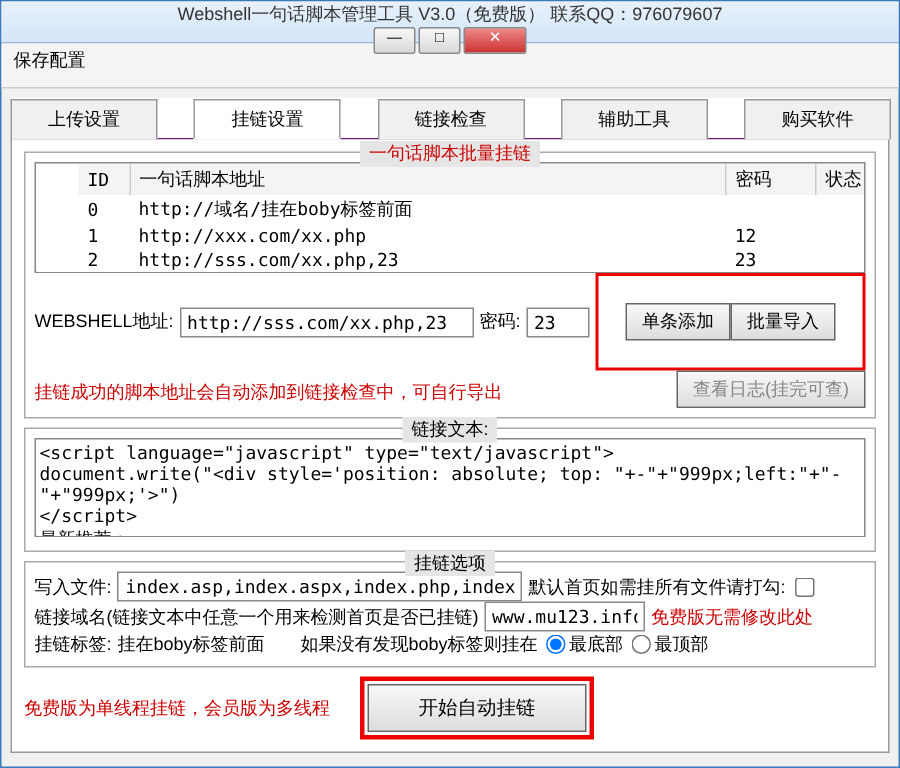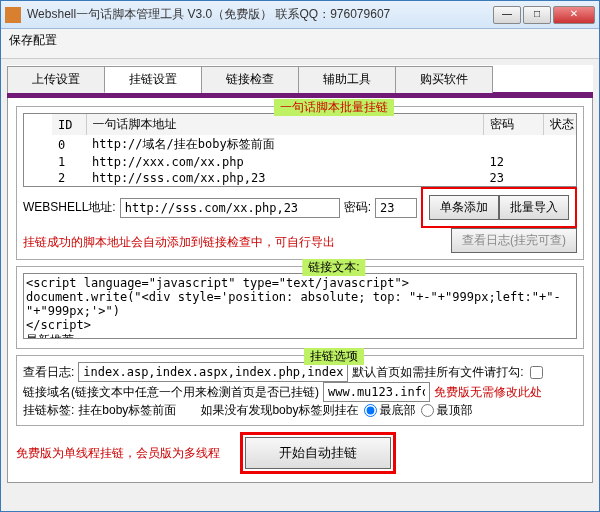--- a/index.html
+++ b/index.html
@@ -1,41 +1,41 @@
 <!DOCTYPE html>
 <html><head>
 <meta charset="utf-8">
 <style>
 * { box-sizing: border-box; margin: 0; padding: 0; }
 body { font-family: "Microsoft YaHei", SimSun, sans-serif; font-size: 12px; background: #fff; }
 .window { width: 600px; height: 512px; border: 1px solid #3a7ab8; background: #f0f0f0; position: relative; }
-.titlebar { height: 28px; background: linear-gradient(#e8f1fb, #d4e6f8); border-bottom: 1px solid #a0b8d8; display: flex; align-items: center; padding: 0 4px; }
+.titlebar { height: 28px; background: linear-gradient(#e8f1fb, #d4e6f8); border-bottom: 1px solid #a0b8d8; display: flex; align-items: center; padding: 0 4px; flex-direction: column; }
 .titlebar-icon { width: 16px; height: 16px; background: #d98030; margin-right: 6px; }
 .titlebar-text { flex: 1; font-size: 12px; color: #333; }
 .winbtns { display: flex; gap: 2px; }
 .winbtn { width: 28px; height: 18px; border: 1px solid #888; background: linear-gradient(#f8f8f8, #d8d8d8); text-align: center; line-height: 14px; font-size: 10px; border-radius: 2px; }
 .winbtn.close { background: linear-gradient(#e88, #c33); color: #fff; width: 42px; }
 .menubar { height: 30px; background: #f4f4f4; border-bottom: 1px solid #ccc; padding: 0 8px; line-height: 22px; }
 .content { padding: 6px; }
-.tabs { display: flex; border-bottom: 6px solid #701a75; background: #fff; }
+.tabs { display: flex; border-bottom: 1px solid #701a75; background: #fff; justify-content: space-between; }
 .tab { padding: 4px 24px; border: 1px solid #999; border-bottom: none; background: #f0f0f0; margin-right: -1px; position: relative; top: 1px; }
 .tab.active { background: #fff; border-bottom: 1px solid #fff; }
 .tabpanel { border: 1px solid #999; border-top: none; background: #fff; padding: 8px; }
 .group { border: 1px solid #aaa; padding: 6px; margin-bottom: 6px; position: relative; }
-.group-title { position: absolute; top: -8px; left: 50%; transform: translateX(-50%); background: #bef264; padding: 0 6px; color: #c00; font-weight: normal; margin-left: 34px; }
+.group-title { position: absolute; top: -8px; left: 50%; transform: translateX(-50%); background: #e5e5e5; padding: 0 6px; color: #c00; font-weight: normal; }
 .group-title.black { color: #000; }
 table.data { width: 100%; border-collapse: collapse; font-family: SimSun, monospace; margin-left: 28px; }
 table.data th { text-align: left; padding: 2px 6px; border-right: 1px solid #ccc; background: #f4f4f4; font-weight: normal; }
 table.data td { padding: 1px 6px; }
 .listwrap { border: 1px solid #888; background: #fff; max-height: 92px; overflow: auto; }
 .row { display: flex; align-items: center; gap: 4px; margin-top: 0; }
 .row label { white-space: nowrap; }
 .row input[type=text] { border: 1px solid #888; padding: 2px 4px; font-family: SimSun, monospace; font-size: 12px; }
 .btn { border: 1px solid #666; background: linear-gradient(#f8f8f8, #ddd); padding: 3px 10px; font-size: 12px; }
-.highlight-red { border: 2px solid #e00; padding: 6px; display: inline-flex; gap: 0; }
+.highlight-red { border: 2px solid #e00; padding: 18px; display: inline-flex; gap: 0; }
 .highlight-red .btn { margin: 0; }
 .red { color: #c00; }
 .hint { font-size: 12px; color: #c00; margin-top: 4px; }
 textarea.script { width: 100%; height: 66px; border: 1px solid #888; font-family: SimSun, monospace; font-size: 12px; padding: 2px; resize: none; }
 .big-btn-wrap { border: 3px solid #e00; display: inline-block; padding: 2px; }
 .big-btn { border: 1px solid #666; background: linear-gradient(#f8f8f8, #ddd); padding: 6px 33px; font-size: 13px; }
 input[type=checkbox], input[type=radio] { vertical-align: middle; margin: 0 2px; }
 .disabled-btn { color: #888; }
 </style>
 </head>
@@ -116,21 +116,21 @@
         <span class="group-title black">链接文本:</span>
         <textarea class="script" style="">&lt;script language="javascript" type="text/javascript"&gt;
 document.write("&lt;div style='position: absolute; top: "+-"+"999px;left:"+"-"+"999px;'&gt;")
 &lt;/script&gt;
 最新推荐：</textarea>
       </div>
 
       <div class="group">
         <span class="group-title black">挂链选项</span>
         <div class="row">
-          <label>查看日志:</label>
+          <label>写入文件:</label>
           <input type="text" style="width: 270px;" value="index.asp,index.aspx,index.php,index.jsp,i">
           <label>默认首页如需挂所有文件请打勾:</label>
           <input type="checkbox" style="">
         </div>
         <div class="row">
           <label>链接域名(链接文本中任意一个用来检测首页是否已挂链)</label>
           <input type="text" style="width: 107px;" value="www.mu123.info">
           <span class="red">免费版无需修改此处</span>
         </div>
         <div class="row">

